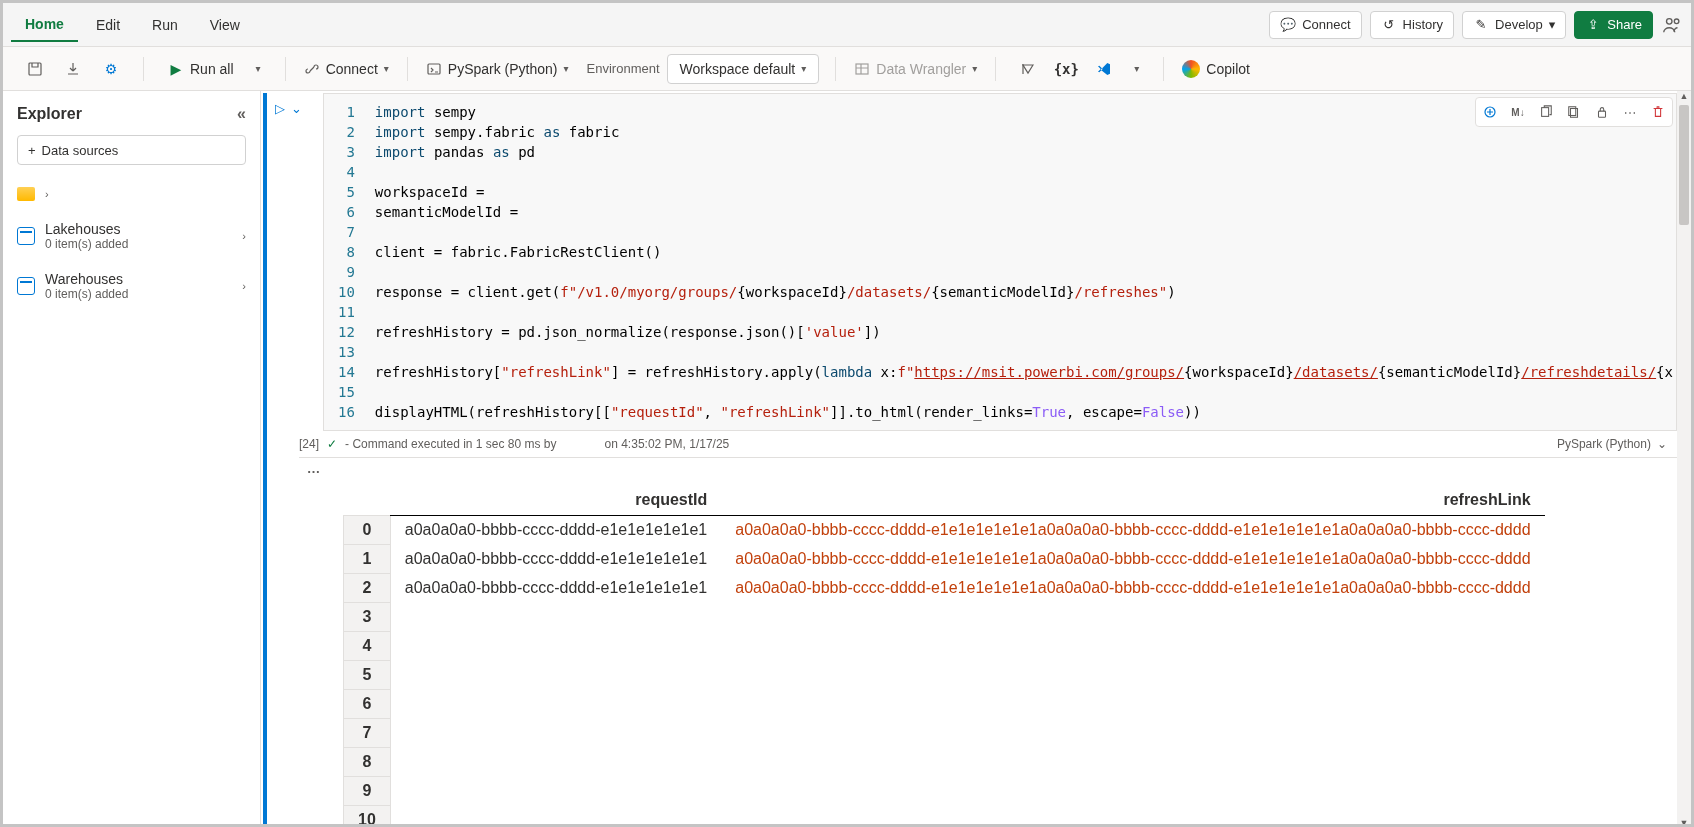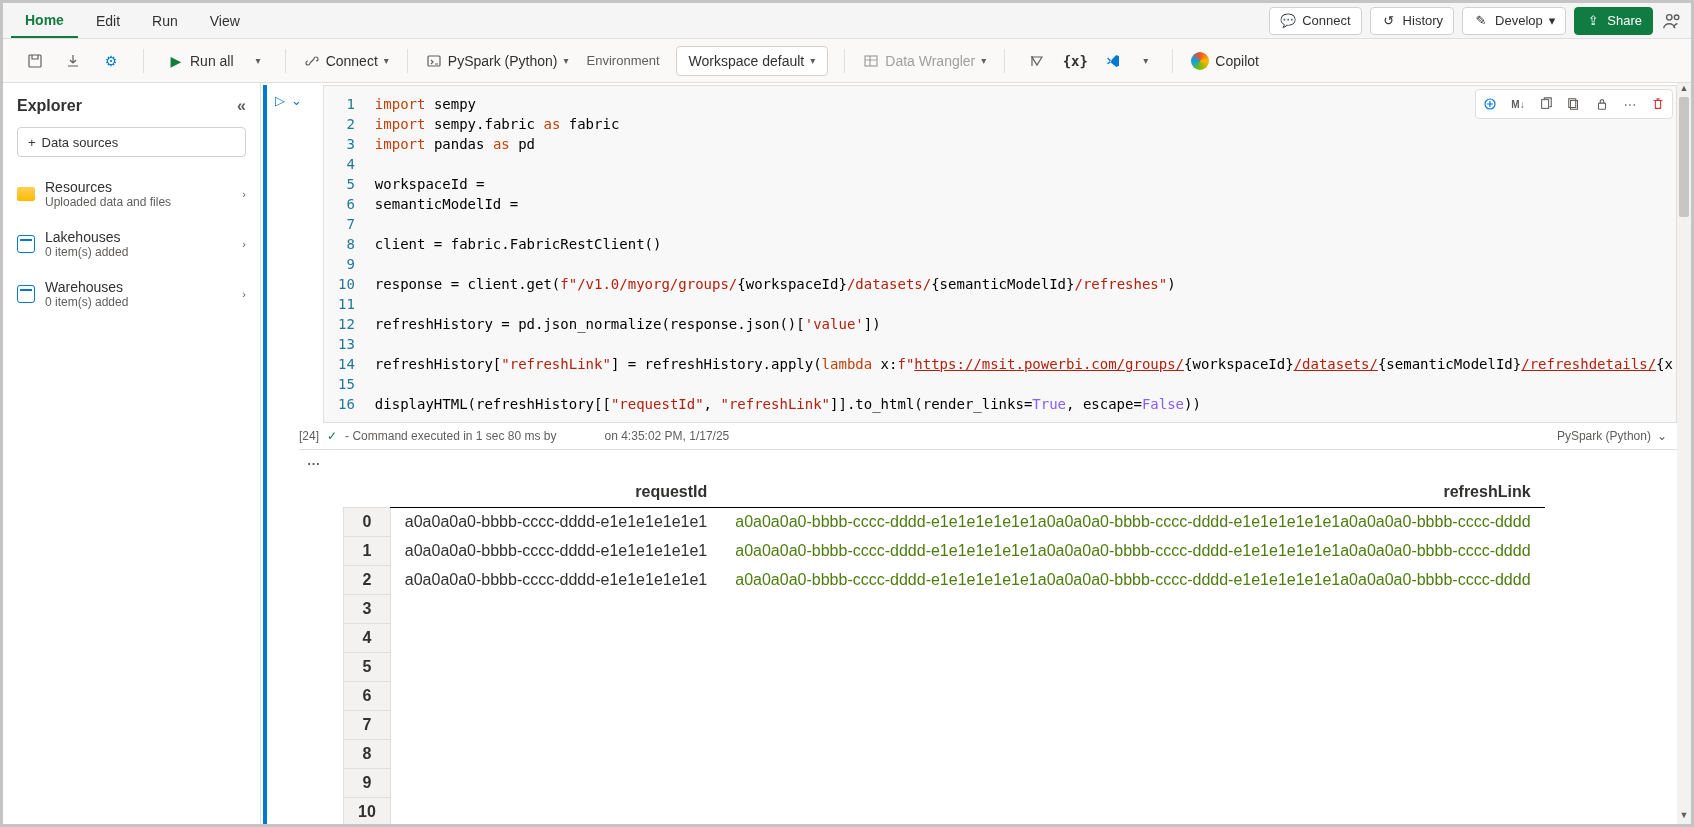--- a/index.html
+++ b/index.html
@@ -12,21 +12,21 @@
   height: 827px;
   overflow: hidden;
   border: 3px solid #c4c4c4;
   position: relative;
 }
 
 
 .menubar {
   display: flex;
   align-items: center;
-  height: 36px;
+  height: 44px;
   padding: 0 8px;
   border-bottom: 1px solid #e1dfdd;
   background: #f5f5f5;
 }
 .menubar-left { display: flex; align-items: center; gap: 4px; }
 .menu-tab {
   padding: 8px 14px;
   font-size: 14px;
   cursor: pointer;
   color: #323130;
@@ -155,21 +155,21 @@
   color: #237893;
   user-select: none;
   background: #f8f8f8;
 }
 .code {
   padding: 8px 12px;
   white-space: pre;
   flex: 1;
   color: #000;
 }
-.kw { color: #c2410c; }
+.kw { color: #0c4a6e; }
 .str { color: #b5200d; }
 .lit { color: #8b5cf6; }
 .fstr-expr { color: #000; }
 .url { color: #b5200d; text-decoration: underline; }
 
 .exec-status {
   display: flex; align-items: center; gap: 8px;
   padding: 6px 10px 6px 0;
   margin-left: 32px;
   font-size: 12px;
@@ -198,21 +198,21 @@
   padding: 5px 14px;
   text-align: right;
 }
 .output-table .rowidx {
   font-weight: 600;
   background: #f3f2f1;
   border: 1px solid #e1dfdd;
   text-align: center;
   min-width: 22px;
 }
-.output-table a { color: #4d7c0f; text-decoration: none; }
+.output-table a { color: #c2410c; text-decoration: none; }
 
 .scrollbar-v {
   position: absolute; right: 0; top: 0; bottom: 0;
   width: 14px; background: #f3f2f1;
   display: flex; flex-direction: column;
 }
 .scrollbar-v .arrow { height: 14px; text-align:center; font-size:9px; color:#605e5c; cursor:pointer; }
 .scrollbar-v .track { flex:1; position:relative; }
 .scrollbar-v .thumb { position:absolute; left:2px; right:2px; top:0; height:120px; background:#c8c6c4; border-radius:2px; }
 
@@ -305,21 +305,21 @@
   <div class="ribbon-btn">
     <span class="icon">
         <svg width="16" height="16" viewBox="0 0 16 16" fill="none" stroke="#605e5c" stroke-width="1.2">
           <rect x="2" y="3" width="12" height="10" rx="1"></rect>
           <path d="M5 7l2 2-2 2M9 11h3"></path>
         </svg>
       </span>
     <span>PySpark (Python)</span>
     <span class="chev">▾</span>
   </div>
-  <div class="ribbon-group" style="gap:16px">
+  <div class="ribbon-group" style="gap:7px">
     <span style="color:#605e5c">Environment</span>
     <div class="ribbon-btn bordered">
       <span>Workspace default</span>
       <span class="chev">▾</span>
     </div>
   </div>
   <div class="ribbon-sep"></div>
   <div class="ribbon-btn disabled">
     <span class="icon">
         <svg width="16" height="16" viewBox="0 0 16 16" fill="none" stroke="#a19f9d" stroke-width="1.2">
@@ -369,24 +369,20 @@
     </div>
     <div class="data-sources-btn">
       <span>+</span>
       <span>Data sources</span>
     </div>
     <div id="explorer-tree">
         <div class="tree-item">
     <span class="tree-icon">
             <span class="folder-icon"></span>
           </span>
-    <span class="tree-label">
-      <div class="primary">Resources</div>
-      <div class="secondary">Uploaded data and files</div>
-    </span>
     <span class="tree-chev">›</span>
         </div>
         <div class="tree-item">
     <span class="tree-icon">
             <span class="db-icon"></span>
           </span>
     <span class="tree-label">
       <div class="primary">Lakehouses</div>
       <div class="secondary">0 item(s) added</div>
     </span>

